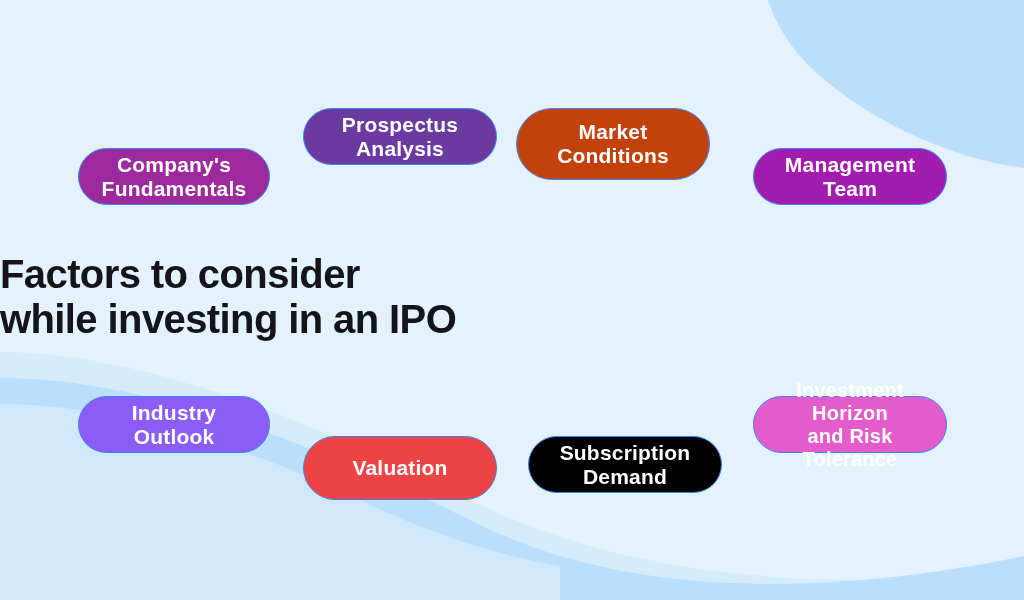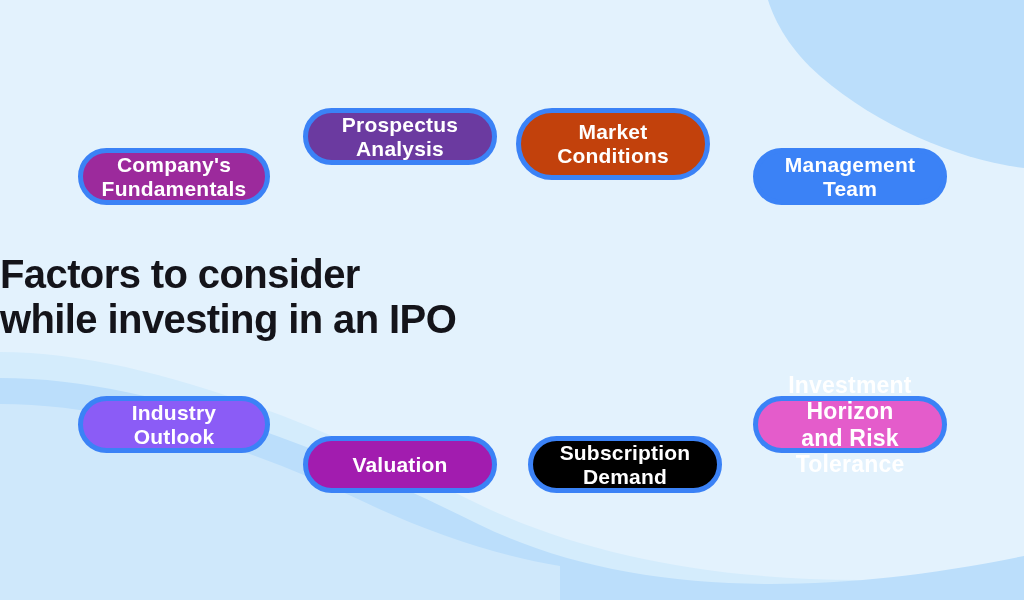--- a/index.html
+++ b/index.html
@@ -36,21 +36,21 @@
   
   .pill {
     position: absolute;
     z-index: 2;
     box-sizing: border-box;
     display: flex;
     align-items: center;
     justify-content: center;
     text-align: center;
     border-radius: 999px;
-    border: 5px solid #3b82f6;
+    border: 1px solid #3b82f6;
     color: #ffffff;
     font-weight: 600;
     letter-spacing: 0.2px;
     line-height: 1.12;
     padding: 0 14px;
     white-space: pre-line;
     -webkit-font-smoothing: antialiased;
   }
 
   .pill-label {
@@ -70,44 +70,44 @@
     background: #6b3aa0;
     font-size: 21px;
   }
   #pill-market-conditions {
     left: 516px; top: 108px;  width: 194px; height: 72px;
     background: #c2410c;
     font-size: 21px;
   }
   #pill-management-team {
     left: 753px; top: 148px;  width: 194px; height: 57px;
-    background: #3b82f6;
+    background: #a21caf;
     font-size: 21px;
   }
 
   
   #pill-industry-outlook {
     left: 78px;  top: 396px;  width: 192px; height: 57px;
     background: #8b5cf6;
     font-size: 21px;
   }
   #pill-valuation {
-    left: 303px; top: 436px;  width: 194px; height: 57px;
-    background: #a21caf;
+    left: 303px; top: 436px;  width: 194px; height: 64px;
+    background: #ef4444;
     font-size: 21px;
   }
   #pill-subscription-demand {
     left: 528px; top: 436px;  width: 194px; height: 57px;
     background: #000000;
     font-size: 21px;
   }
   #pill-investment-horizon {
     left: 753px; top: 396px;  width: 194px; height: 57px;
     background: #e45ccb;
-    font-size: 23px;
+    font-size: 20px;
     line-height: 1.15;
   }
 
   
   #center-title {
     position: absolute;
     z-index: 3;
     left: 0;
     top: 252px;
     width: 1024px;

